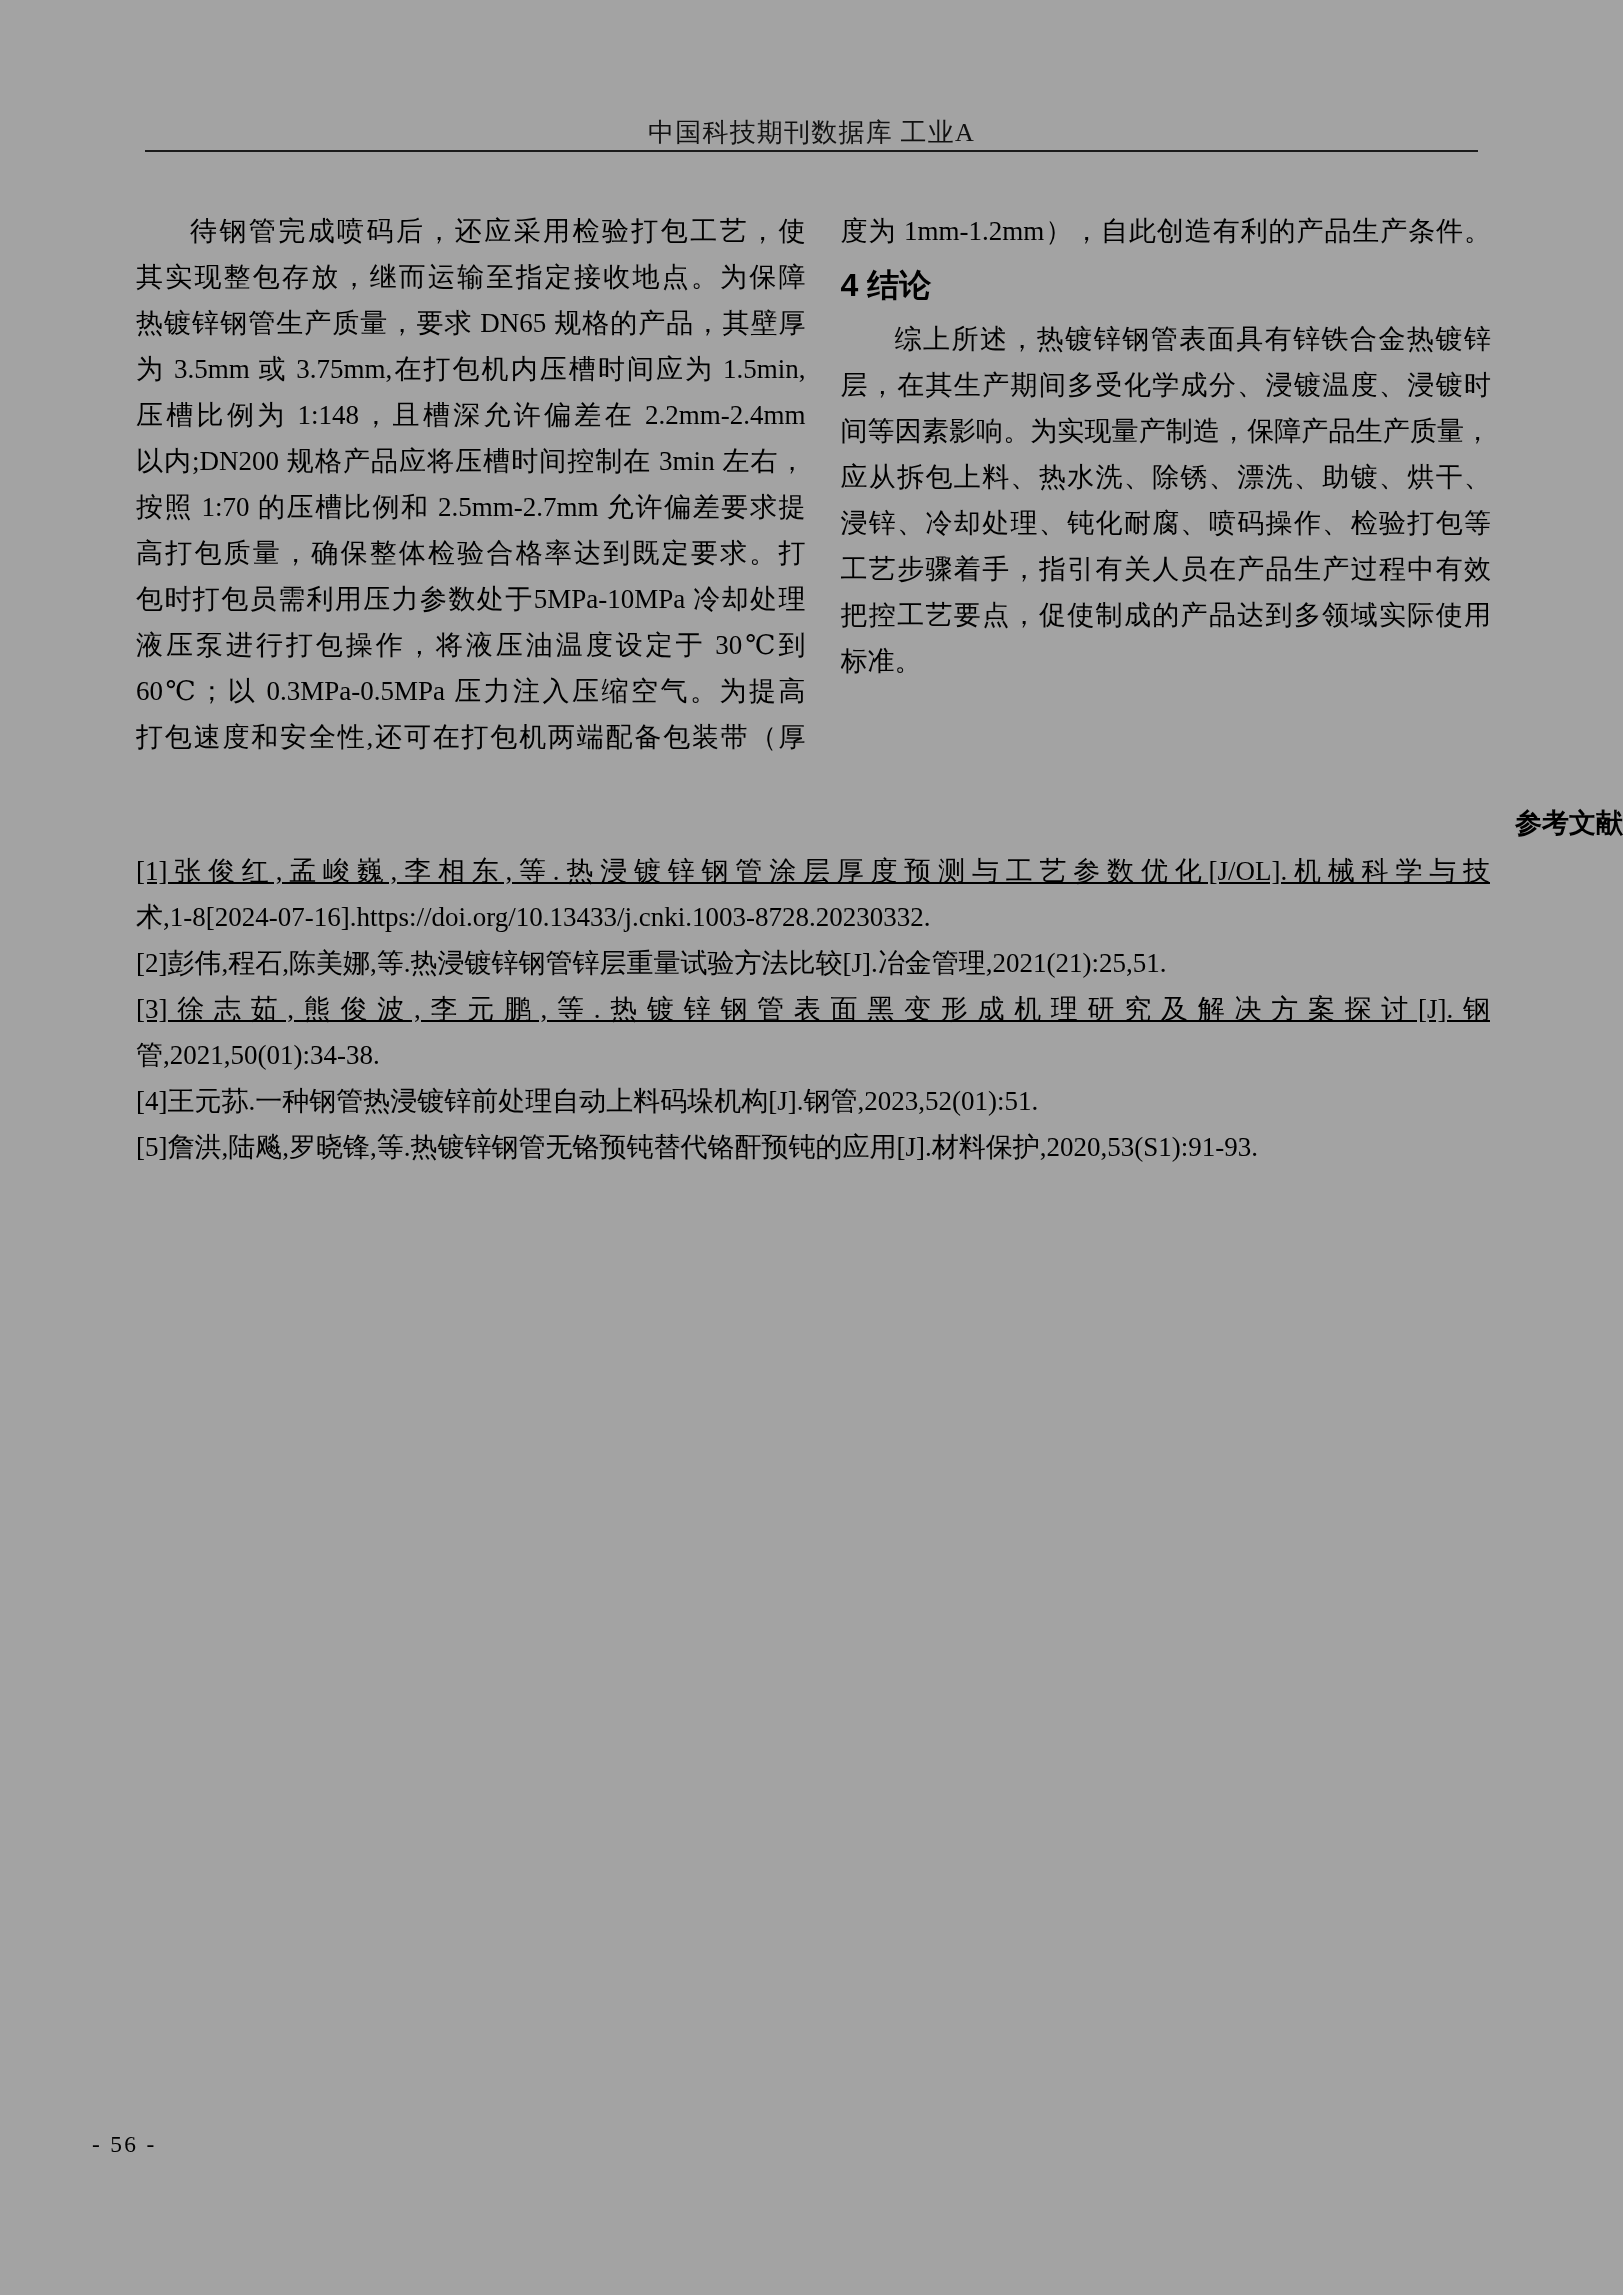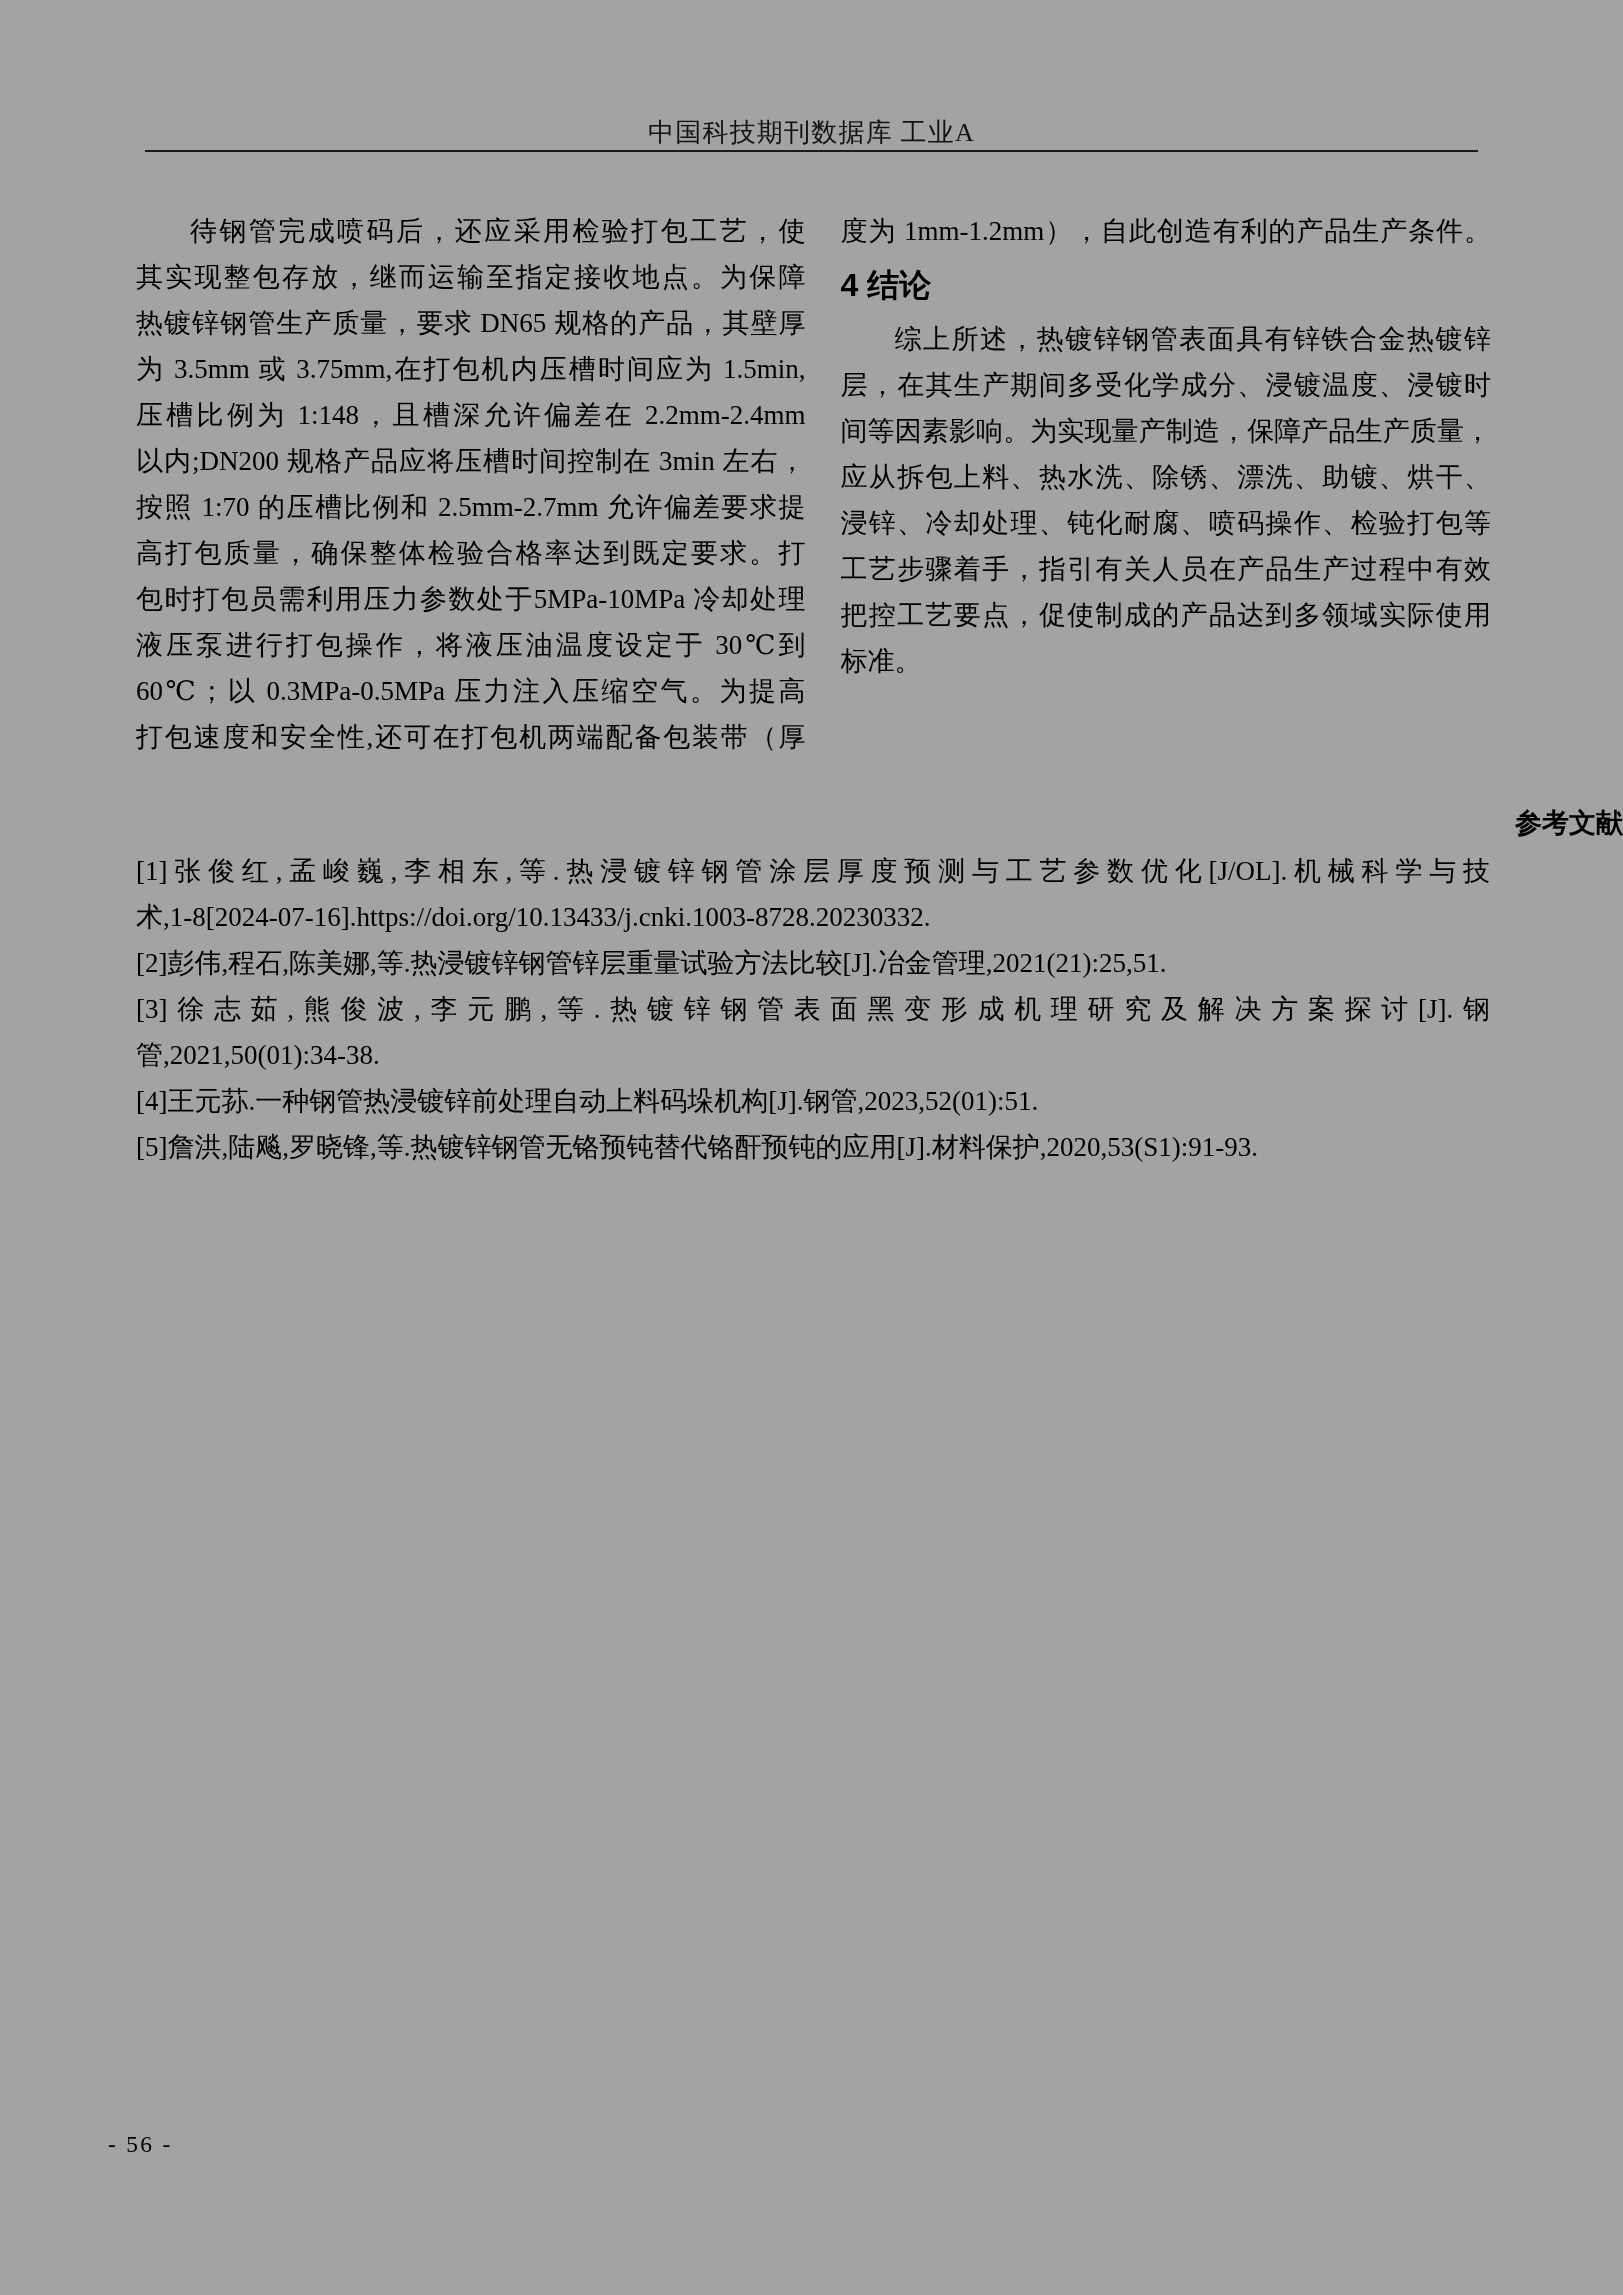--- a/index.html
+++ b/index.html
@@ -92,26 +92,27 @@
     line-height: 46px;
     font-size: 27px;
     text-align: left;
     text-align-last: left;
     overflow: hidden;
   }
   .ref-lines .line:nth-child(1),
   .ref-lines .line:nth-child(4) {
     text-align: justify;
     text-align-last: justify;
+    text-decoration: underline;
   }
   
   .page-number {
     position: absolute;
     top: 2131px;
-    left: 108px;
+    left: 92px;
     font-size: 23.4px;
     letter-spacing: 2.3px;
     color: #000000;
   }
 </style>
 </head>
 <body>
 
 <div class="page">
 

